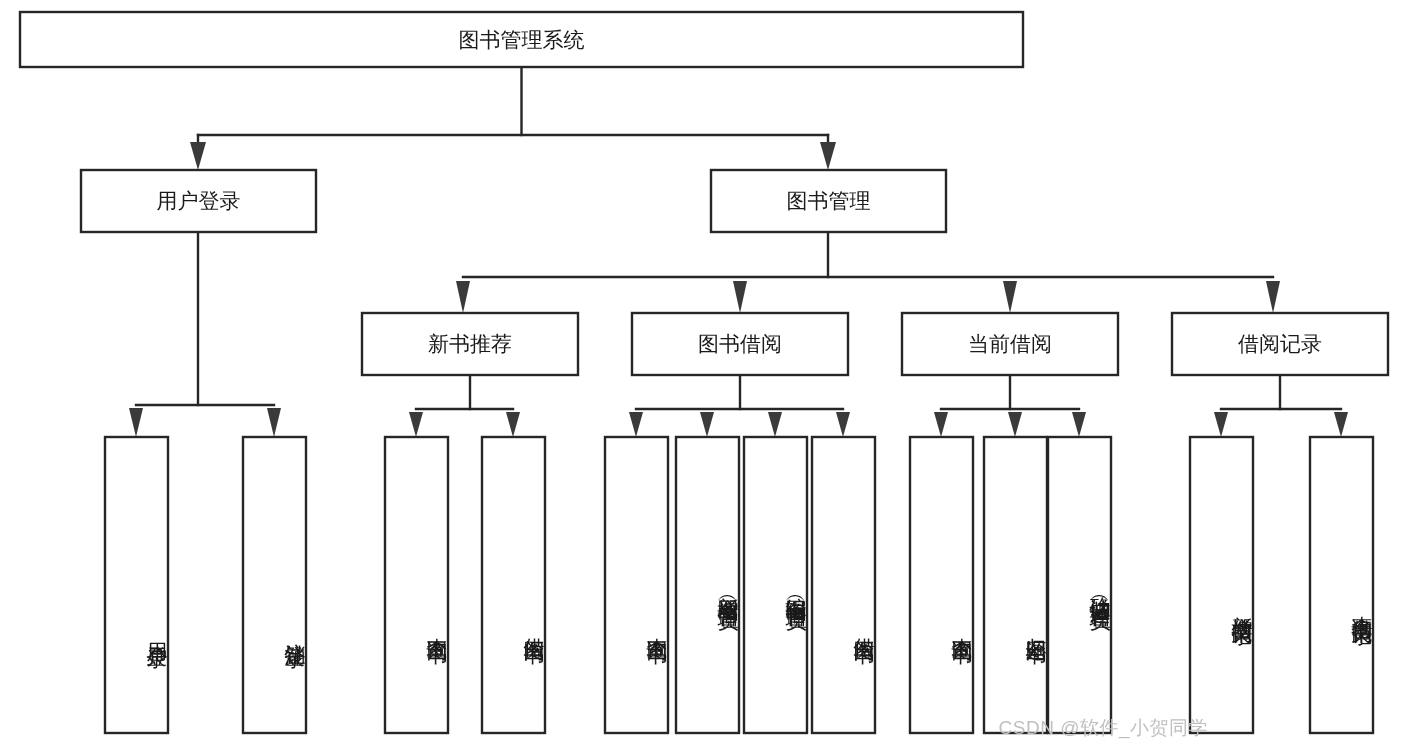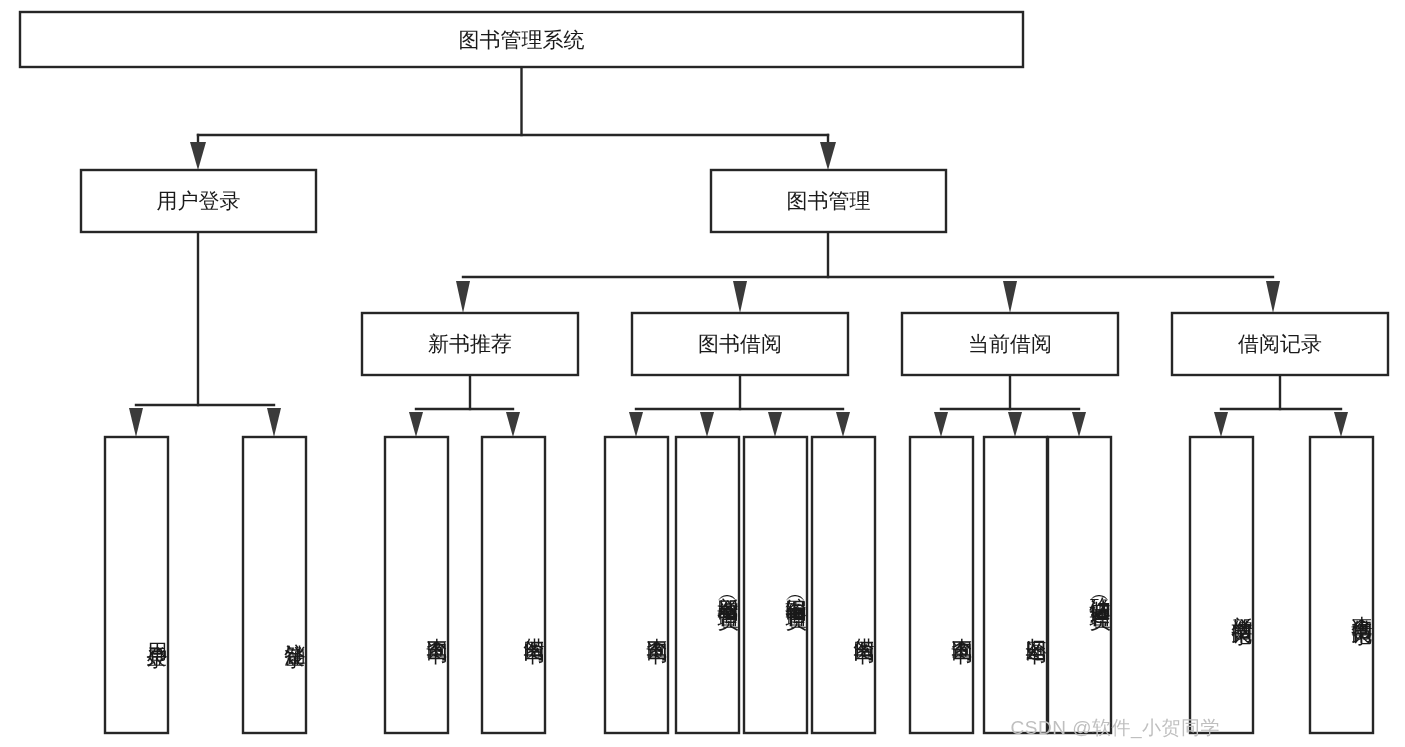--- a/index.html
+++ b/index.html
@@ -59,21 +59,21 @@
     letter-spacing: 2px;
     line-height: 1;
     display: flex;
     align-items: flex-start;
     justify-content: center;
     text-align: center;
     pointer-events: none;
   }
   .watermark {
     position: absolute;
-    right: 12px;
+    right: 24px;
     bottom: 6px;
     font-family: "Liberation Sans", "DejaVu Sans", sans-serif;
     font-size: 19px;
     color: #bfbfbf;
     letter-spacing: 0.5px;
     white-space: nowrap;
   }
 </style>
 </head>
 <body>

